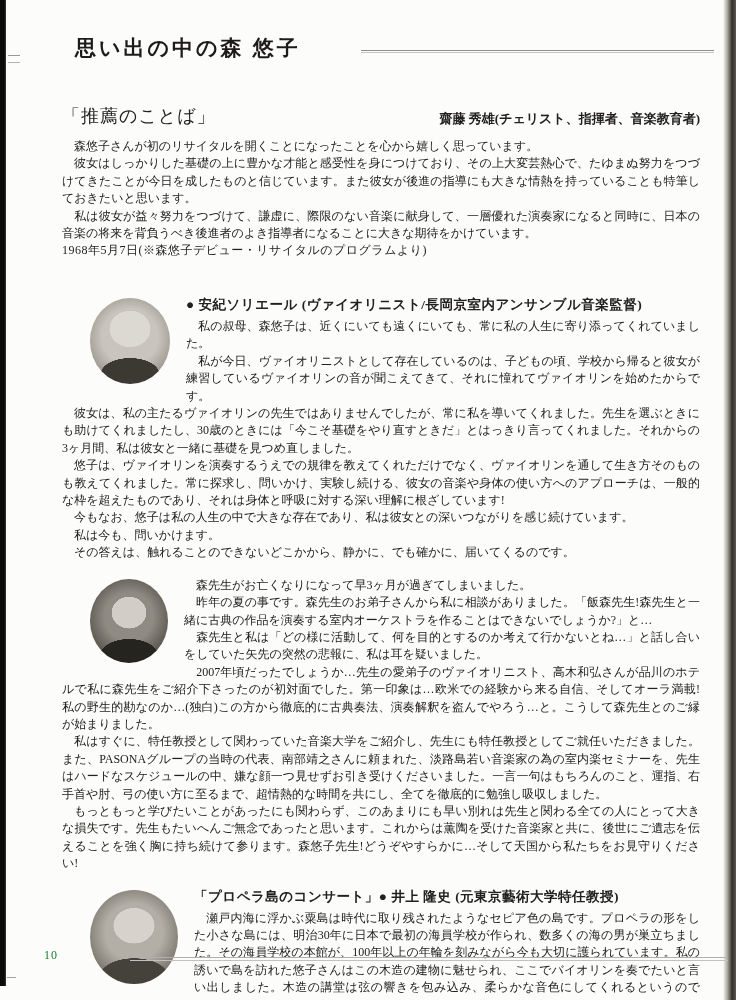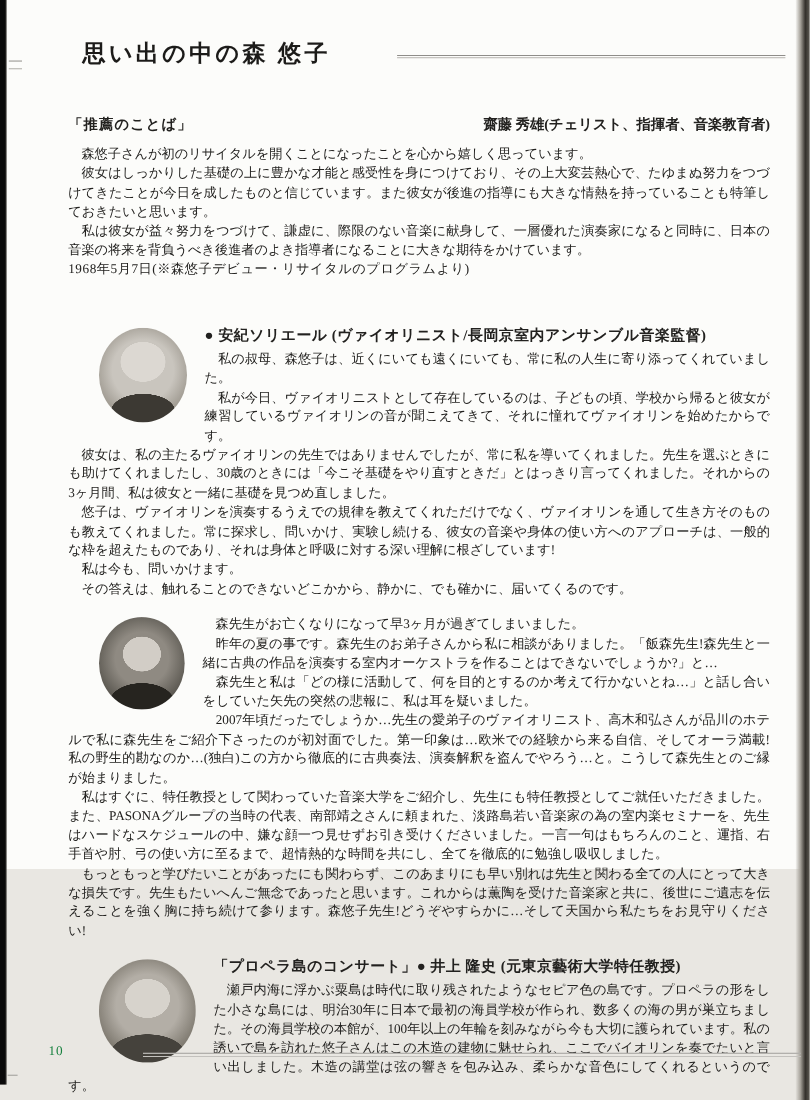--- a/index.html
+++ b/index.html
@@ -4,21 +4,21 @@
 <style>
   html,body { margin:0; padding:0; }
   body {
     width:736px; height:1000px;
     background:#e9e7e2;
     font-family:"Liberation Serif","DejaVu Serif",serif;
     overflow:hidden;
   }
   .page {
     position:relative;
-    width:736px; height:790px;
+    width:736px; height:1000px;
     background:#fcfcfa;
     color:#22211f;
     box-sizing:border-box;
   }
   
   .scan-left-bar {
     position:absolute; left:0; top:0; width:6px; height:986px;
     background:linear-gradient(to right,#0a0a0a 0 70%, #3c3a36);
   }
   .scan-right-bar {
@@ -47,21 +47,21 @@
     background:linear-gradient(to bottom, #8f8d89 0 1px, transparent 1px 2px, #c6c4c0 2px 3px);
   }
   
   .rec-block {
     position:absolute; left:62px; top:104px; width:638px;
   }
   .rec-head-row {
     display:flex; justify-content:space-between; align-items:flex-end;
     margin-bottom:10px;
   }
-  .rec-heading { font-size:13px; font-weight:bold; letter-spacing:1px; }
+  .rec-heading { font-size:18px; font-weight:normal; letter-spacing:1px; }
   .rec-author  { font-size:13px; font-weight:bold; }
   .body-text p {
     margin:0; font-size:12px; line-height:17.4px;
     text-align:justify; text-justify:inter-ideograph;
   }
   .date-line {
     margin-top:2px; font-size:11.5px; text-align:right; letter-spacing:0.5px;
   }
   
   .sections {
@@ -137,20 +137,21 @@
   <div class="sections">
 
     <div class="section">
       <div class="portrait p1"></div>
       <p class="section-heading">● 安紀ソリエール (ヴァイオリニスト/長岡京室内アンサンブル音楽監督)</p>
       <div class="body-text">
         <p>　私の叔母、森悠子は、近くにいても遠くにいても、常に私の人生に寄り添ってくれていました。</p>
         <p>　私が今日、ヴァイオリニストとして存在しているのは、子どもの頃、学校から帰ると彼女が練習しているヴァイオリンの音が聞こえてきて、それに憧れてヴァイオリンを始めたからです。</p>
         <p>　彼女は、私の主たるヴァイオリンの先生ではありませんでしたが、常に私を導いてくれました。先生を選ぶときにも助けてくれましたし、30歳のときには「今こそ基礎をやり直すときだ」とはっきり言ってくれました。それからの3ヶ月間、私は彼女と一緒に基礎を見つめ直しました。</p>
         <p>　悠子は、ヴァイオリンを演奏するうえでの規律を教えてくれただけでなく、ヴァイオリンを通して生き方そのものも教えてくれました。常に探求し、問いかけ、実験し続ける、彼女の音楽や身体の使い方へのアプローチは、一般的な枠を超えたものであり、それは身体と呼吸に対する深い理解に根ざしています!</p>
+        <p>　今もなお、悠子は私の人生の中で大きな存在であり、私は彼女との深いつながりを感じ続けています。</p>
         <p>　私は今も、問いかけます。</p>
         <p>　その答えは、触れることのできないどこかから、静かに、でも確かに、届いてくるのです。</p>
       </div>
     </div>
 
     <div class="section">
       <div class="portrait p2"></div>
       <div class="body-text">
         <p>　森先生がお亡くなりになって早3ヶ月が過ぎてしまいました。</p>
         <p>　昨年の夏の事です。森先生のお弟子さんから私に相談がありました。「飯森先生!森先生と一緒に古典の作品を演奏する室内オーケストラを作ることはできないでしょうか?」と…</p>

